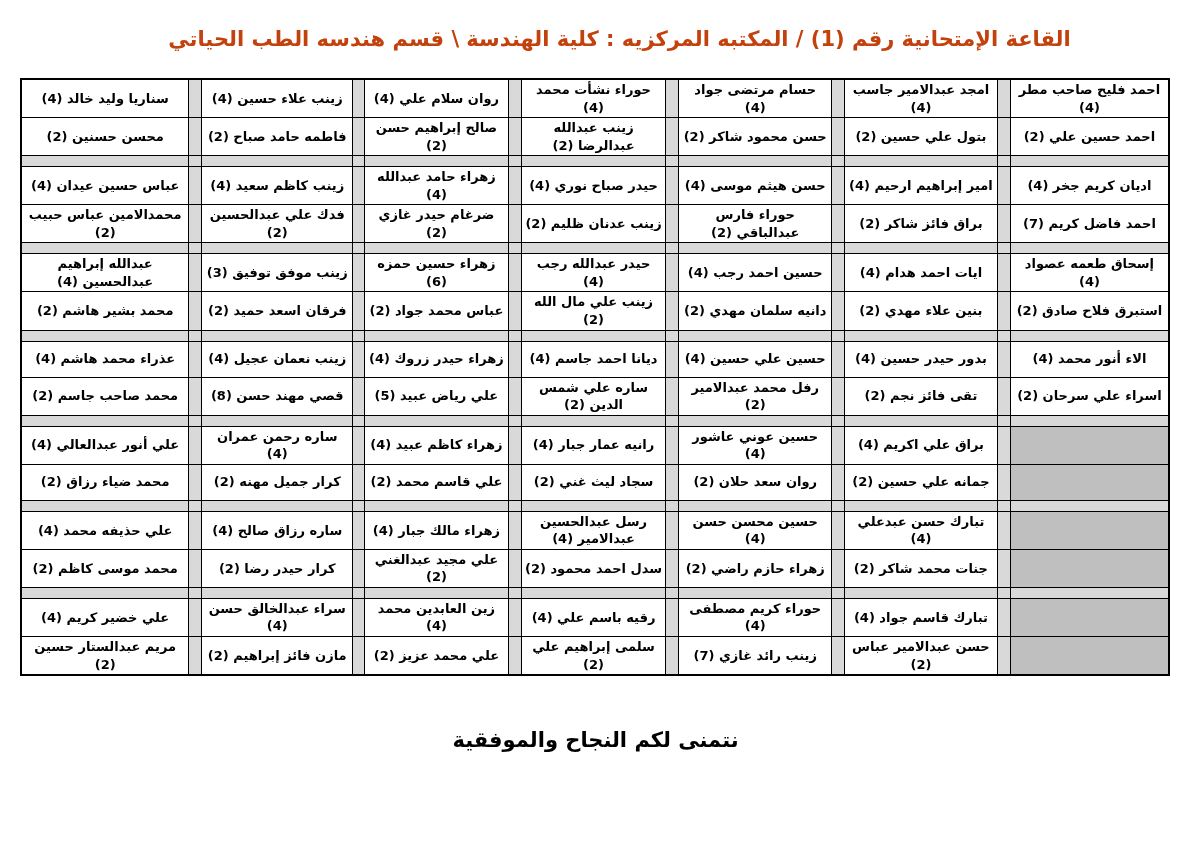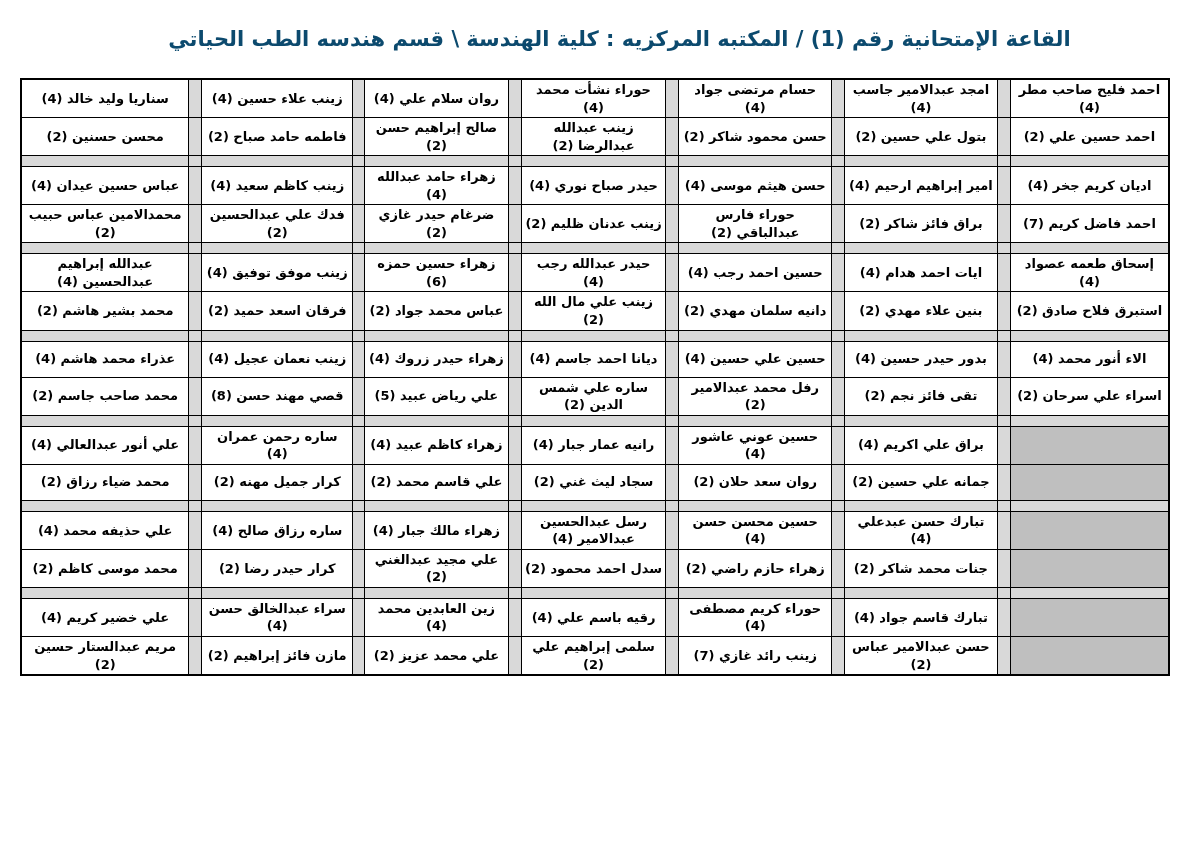--- a/index.html
+++ b/index.html
@@ -11,21 +11,21 @@
   }
   .page {
     width: 1191px; height: 842px;
     position: relative;
     direction: rtl;
   }
   .page-title {
     text-align: center;
     font-weight: bold;
     font-size: 21px;
-    color: #0c4a6e;
+    color: #c2410c;
     padding-top: 27px;
     direction: rtl;
     padding-left: 48px;
   }
   table.seating {
     direction: rtl;
     border-collapse: collapse;
     table-layout: fixed;
     width: 1150px;
     margin: 27px 21px 0 20px;
@@ -174,21 +174,21 @@
           <td class="seat-cell">إسحاق طعمه عصواد (4)</td>
           <td class="spacer-col"></td>
           <td class="seat-cell">ايات احمد هدام (4)</td>
           <td class="spacer-col"></td>
           <td class="seat-cell">حسين احمد رجب (4)</td>
           <td class="spacer-col"></td>
           <td class="seat-cell">حيدر عبدالله رجب (4)</td>
           <td class="spacer-col"></td>
           <td class="seat-cell">زهراء حسين حمزه (6)</td>
           <td class="spacer-col"></td>
-          <td class="seat-cell">زينب موفق توفيق (4)</td>
+          <td class="seat-cell">زينب موفق توفيق (3)</td>
           <td class="spacer-col"></td>
           <td class="seat-cell">عبدالله إبراهيم عبدالحسين (4)</td>
         </tr>
         <tr>
           <td class="seat-cell">استبرق فلاح صادق (2)</td>
           <td class="spacer-col"></td>
           <td class="seat-cell">بنين علاء مهدي (2)</td>
           <td class="spacer-col"></td>
           <td class="seat-cell">دانيه سلمان مهدي (2)</td>
           <td class="spacer-col"></td>
@@ -376,13 +376,14 @@
           <td class="spacer-col"></td>
           <td class="seat-cell">علي محمد عزيز (2)</td>
           <td class="spacer-col"></td>
           <td class="seat-cell">مازن فائز إبراهيم (2)</td>
           <td class="spacer-col"></td>
           <td class="seat-cell">مريم عبدالستار حسين (2)</td>
         </tr>
       </tbody>
   </table>
 
+  <div class="footer-note">نتمنى لكم النجاح والموفقية</div>
 </div>
 
 </body></html>

